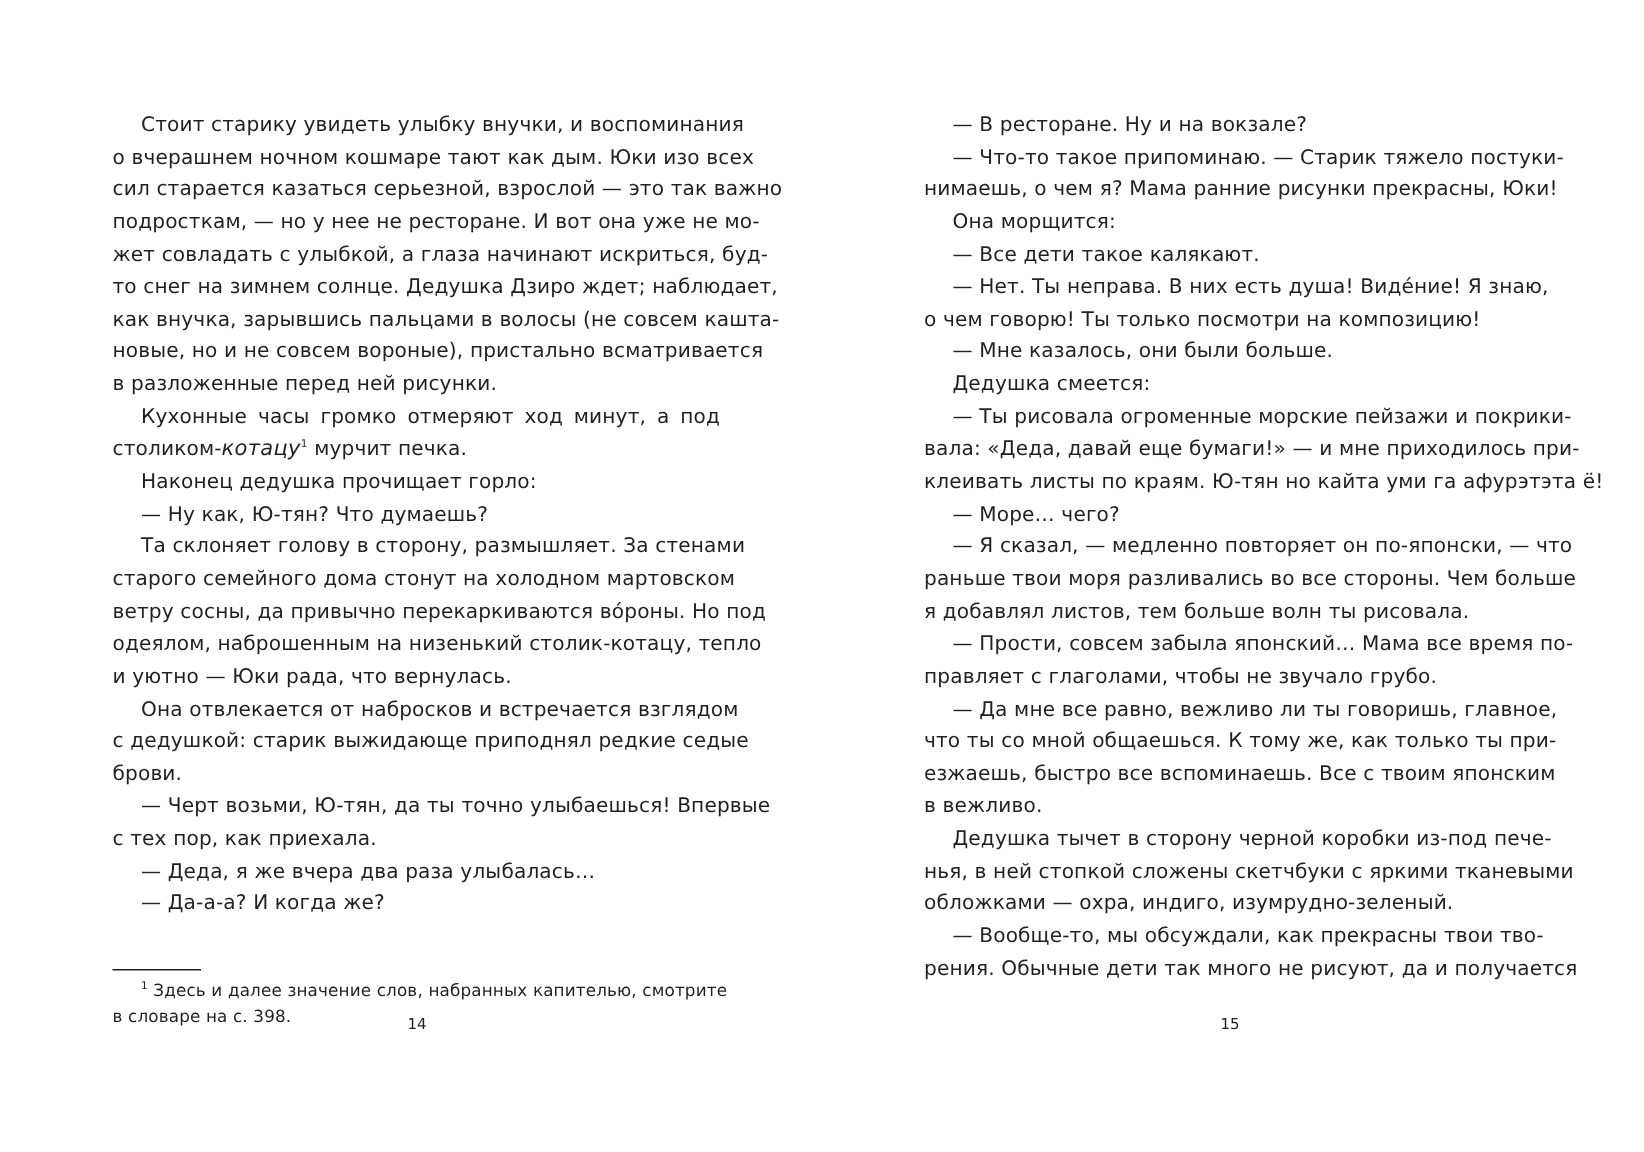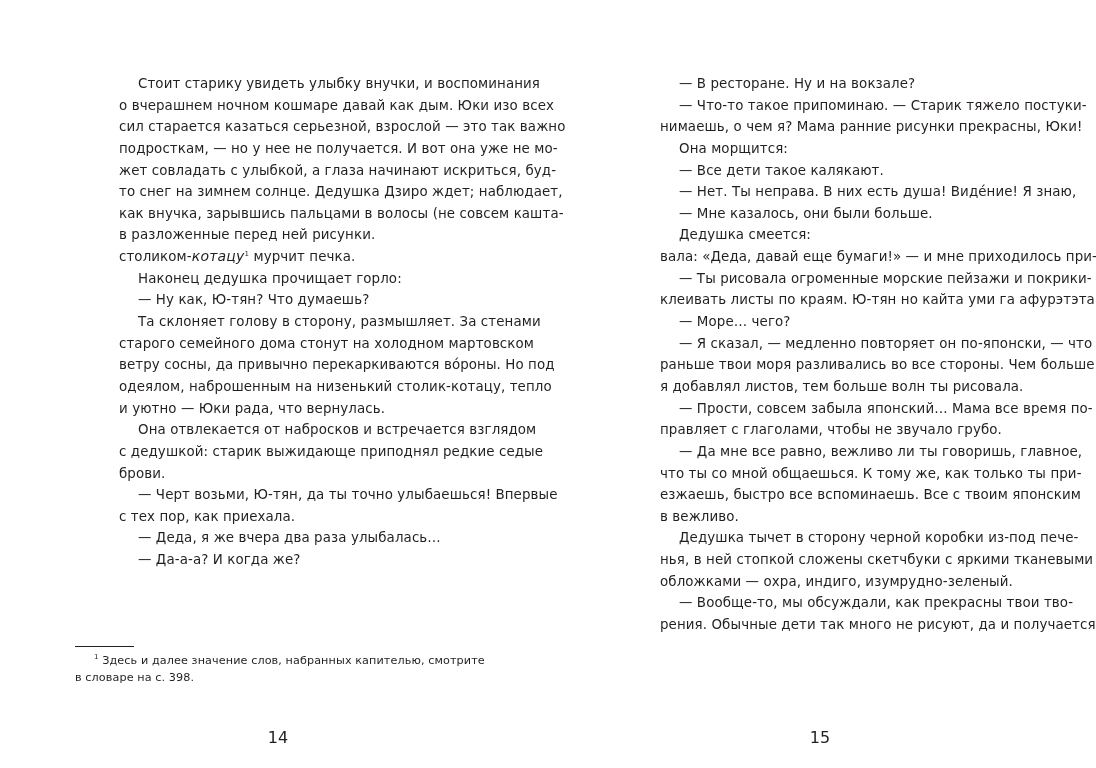--- a/index.html
+++ b/index.html
@@ -8,21 +8,20 @@
     background: #ffffff;
     position: relative;
     overflow: hidden;
     font-family: "DejaVu Sans", "Liberation Sans", sans-serif;
     color: #231f20;
   }
   .page {
     position: absolute;
     top: 73px;
     width: 405px;
-    margin-left: 44px;
   }
   .page.left { left: 75px; }
   .page.right { left: 616px; }
   .line {
     height: 21.65px;
     line-height: 21.65px;
     font-size: 13.4px;
     white-space: nowrap;
     text-align: justify;
     text-align-last: justify;
@@ -43,40 +42,42 @@
     left: 75px; top: 652px;
     width: 403px;
   }
   .footnote .line {
     font-size: 11.2px;
     height: 17px; line-height: 17px;
   }
   .footnote .line.indent { padding-left: 19px; }
   .pageno {
     position: absolute;
-    top: 728px;
-    font-size: 16px;
+    top: 678px;
+    font-size: 10px;
     width: 40px;
     text-align: center;
   }
   .pageno.left { left: 258px; }
   .pageno.right { left: 800px; }
 </style>
 </head>
 <body>
 
 <div class="page left" id="left-body">
     <div class="line indent">Стоит старику увидеть улыбку внучки, и воспоминания</div>
-    <div class="line">о вчерашнем ночном кошмаре давай как дым. Юки изо всех</div>
+    <div class="line">о вчерашнем ночном кошмаре тают как дым. Юки изо всех</div>
     <div class="line">сил старается казаться серьезной, взрослой — это так важно</div>
-    <div class="line">подросткам, — но у нее не получается. И вот она уже не мо-</div>
+    <div class="line">подросткам, — но у нее не ресторане. И вот она уже не мо-</div>
     <div class="line">жет совладать с улыбкой, а глаза начинают искриться, буд-</div>
     <div class="line">то снег на зимнем солнце. Дедушка Дзиро ждет; наблюдает,</div>
     <div class="line">как внучка, зарывшись пальцами в волосы (не совсем кашта-</div>
+    <div class="line">новые, но и не совсем вороные), пристально всматривается</div>
     <div class="line last">в разложенные перед ней рисунки.</div>
+    <div class="line indent">Кухонные часы громко отмеряют ход минут, а под</div>
     <div class="line last"><span>столиком-</span><span class="smallcaps">котацу</span><sup class="fn">1</sup><span> мурчит печка.</span></div>
     <div class="line indent last">Наконец дедушка прочищает горло:</div>
     <div class="line indent last">— Ну как, Ю-тян? Что думаешь?</div>
     <div class="line indent">Та склоняет голову в сторону, размышляет. За стенами</div>
     <div class="line">старого семейного дома стонут на холодном мартовском</div>
     <div class="line">ветру сосны, да привычно перекаркиваются вóроны. Но под</div>
     <div class="line">одеялом, наброшенным на низенький столик-котацу, тепло</div>
     <div class="line last">и уютно — Юки рада, что вернулась.</div>
     <div class="line indent">Она отвлекается от набросков и встречается взглядом</div>
     <div class="line">с дедушкой: старик выжидающе приподнял редкие седые</div>
@@ -93,24 +94,25 @@
   </div>
 <div class="pageno left">14</div>
 
 <div class="page right" id="right-body">
     <div class="line indent last">— В ресторане. Ну и на вокзале?</div>
     <div class="line indent">— Что-то такое припоминаю. — Старик тяжело постуки-</div>
     <div class="line last">нимаешь, о чем я? Мама ранние рисунки прекрасны, Юки!</div>
     <div class="line indent last">Она морщится:</div>
     <div class="line indent last">— Все дети такое калякают.</div>
     <div class="line indent">— Нет. Ты неправа. В них есть душа! Виде́ние! Я знаю,</div>
+    <div class="line last">о чем говорю! Ты только посмотри на композицию!</div>
     <div class="line indent last">— Мне казалось, они были больше.</div>
     <div class="line indent last">Дедушка смеется:</div>
+    <div class="line indent">— Ты рисовала огроменные морские пейзажи и покрики-</div>
     <div class="line">вала: «Деда, давай еще бумаги!» — и мне приходилось при-</div>
-    <div class="line indent">— Ты рисовала огроменные морские пейзажи и покрики-</div>
     <div class="line last">клеивать листы по краям. Ю-тян но кайта уми га афурэтэта ё!</div>
     <div class="line indent last">— Море… чего?</div>
     <div class="line indent">— Я сказал, — медленно повторяет он по-японски, — что</div>
     <div class="line">раньше твои моря разливались во все стороны. Чем больше</div>
     <div class="line last">я добавлял листов, тем больше волн ты рисовала.</div>
     <div class="line indent">— Прости, совсем забыла японский… Мама все время по-</div>
     <div class="line last">правляет с глаголами, чтобы не звучало грубо.</div>
     <div class="line indent">— Да мне все равно, вежливо ли ты говоришь, главное,</div>
     <div class="line">что ты со мной общаешься. К тому же, как только ты при-</div>
     <div class="line">езжаешь, быстро все вспоминаешь. Все с твоим японским</div>

